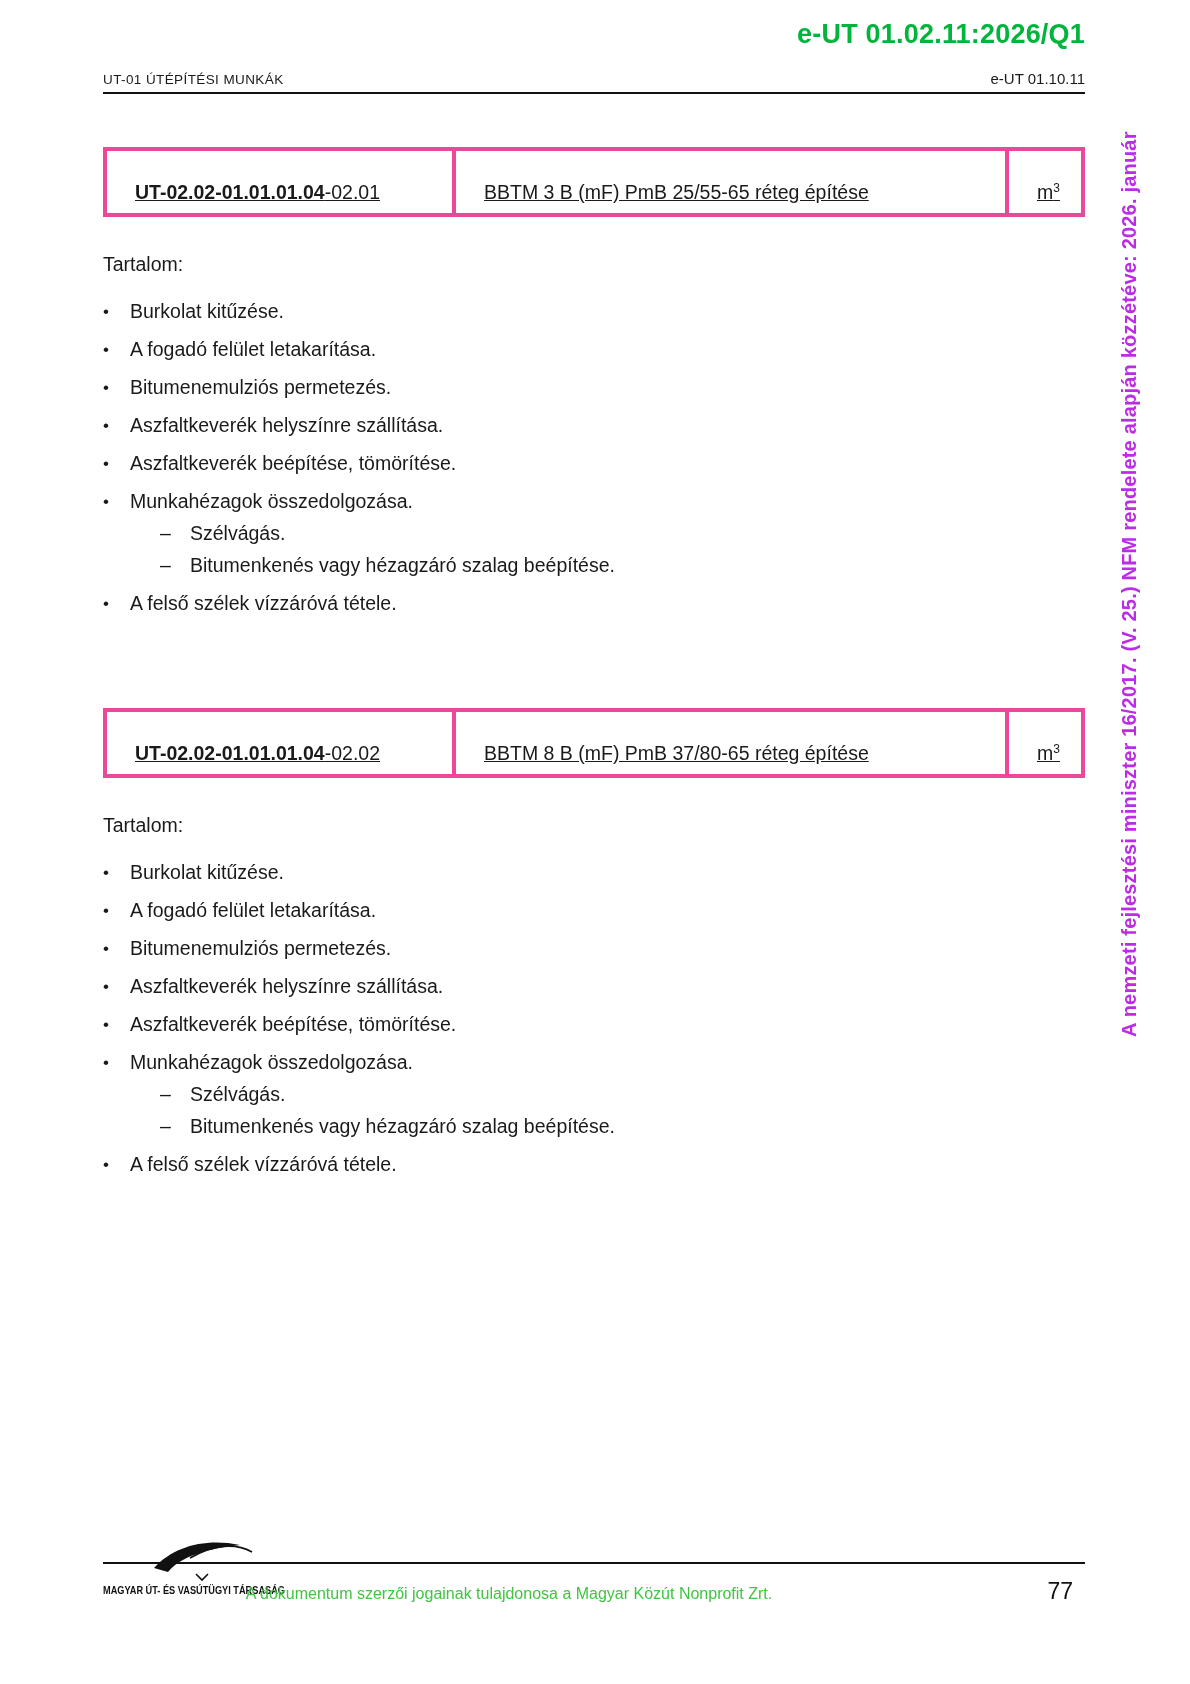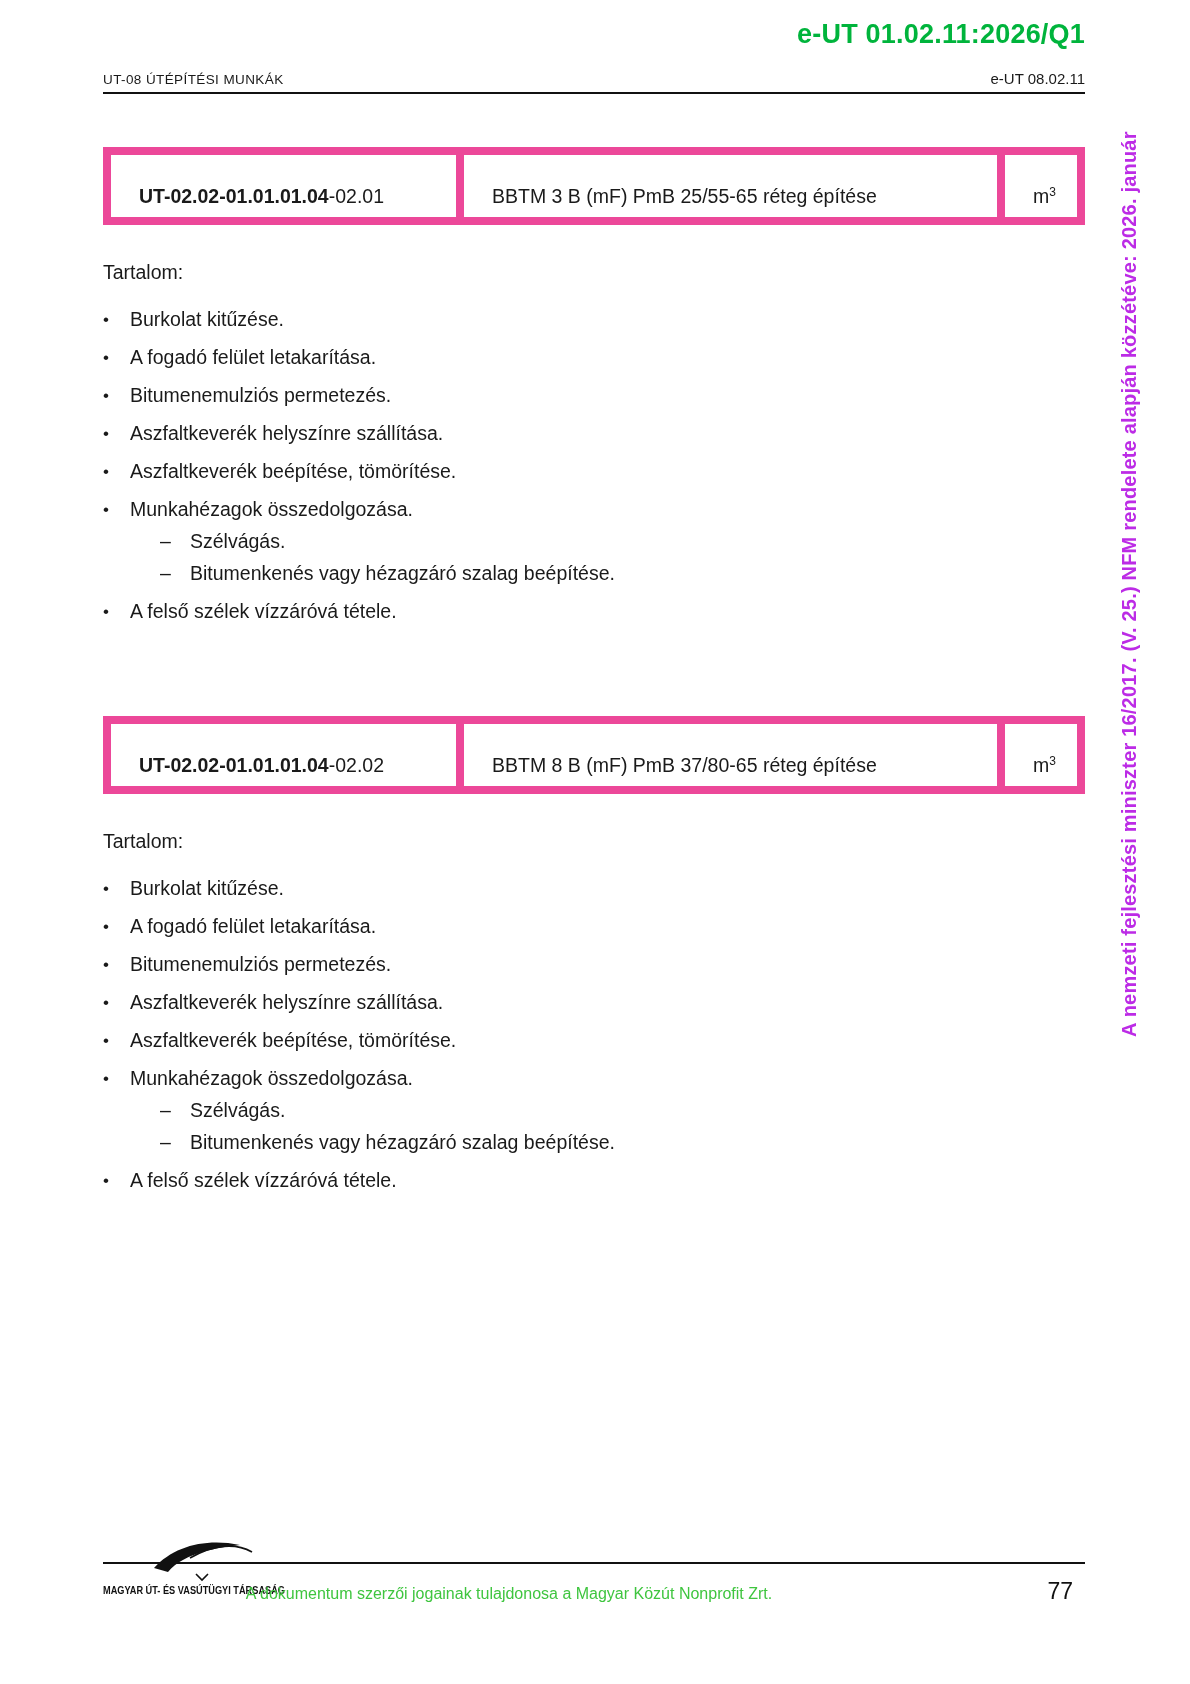--- a/index.html
+++ b/index.html
@@ -31,26 +31,27 @@
   .header-right { font-size: 15px; }
 
   table.item-table {
     border-collapse: collapse;
     width: 100%;
     margin-top: 53px;
     table-layout: fixed;
   }
   table.item-table.second { margin-top: 93px; }
   table.item-table td {
-    border: 8px solid #ec4899;
+    border: 4px solid #ec4899;
     height: 53px;
     vertical-align: bottom;
     font-size: 19.5px;
     padding: 0 0 9px 28px;
     background: #fff;
+    text-decoration: underline;
   }
   td.code-cell  { width: 317px; }
   td.desc-cell  { padding-left: 14px; }
   td.unit-cell  { width: 44px; padding-left: 8px; }
   .code-bold { font-weight: bold; }
   sup.unit-sup { font-size: 12px; line-height: 0; }
 
   .tartalom { margin: 36px 0 24px 0; font-size: 19.5px; }
 
   .list { font-size: 19.5px; }
@@ -103,22 +104,22 @@
 </style>
 </head>
 <body>
 
 <div class="page">
   <div class="content">
 
     <div class="green-ref">e-UT 01.02.11:2026/Q1</div>
 
     <div class="header-row">
-      <span class="header-left">UT-08 ÚTÉPÍTÉSI MUNKÁK</span>
-      <span class="header-right">e-UT 08.02.11</span>
+      <span class="header-left">UT-01 ÚTÉPÍTÉSI MUNKÁK</span>
+      <span class="header-right">e-UT 01.10.11</span>
     </div>
 
     <table class="item-table">
       <tbody>
           <tr>
         <td class="code-cell"><span class="code-bold">UT-02.02-01.01.01.04</span><span>-02.01</span></td>
         <td class="desc-cell">BBTM 3 B (mF) PmB 25/55-65 réteg építése</td>
         <td class="unit-cell"><span>m</span><sup class="unit-sup">3</sup></td>
       </tr>
     </tbody>

